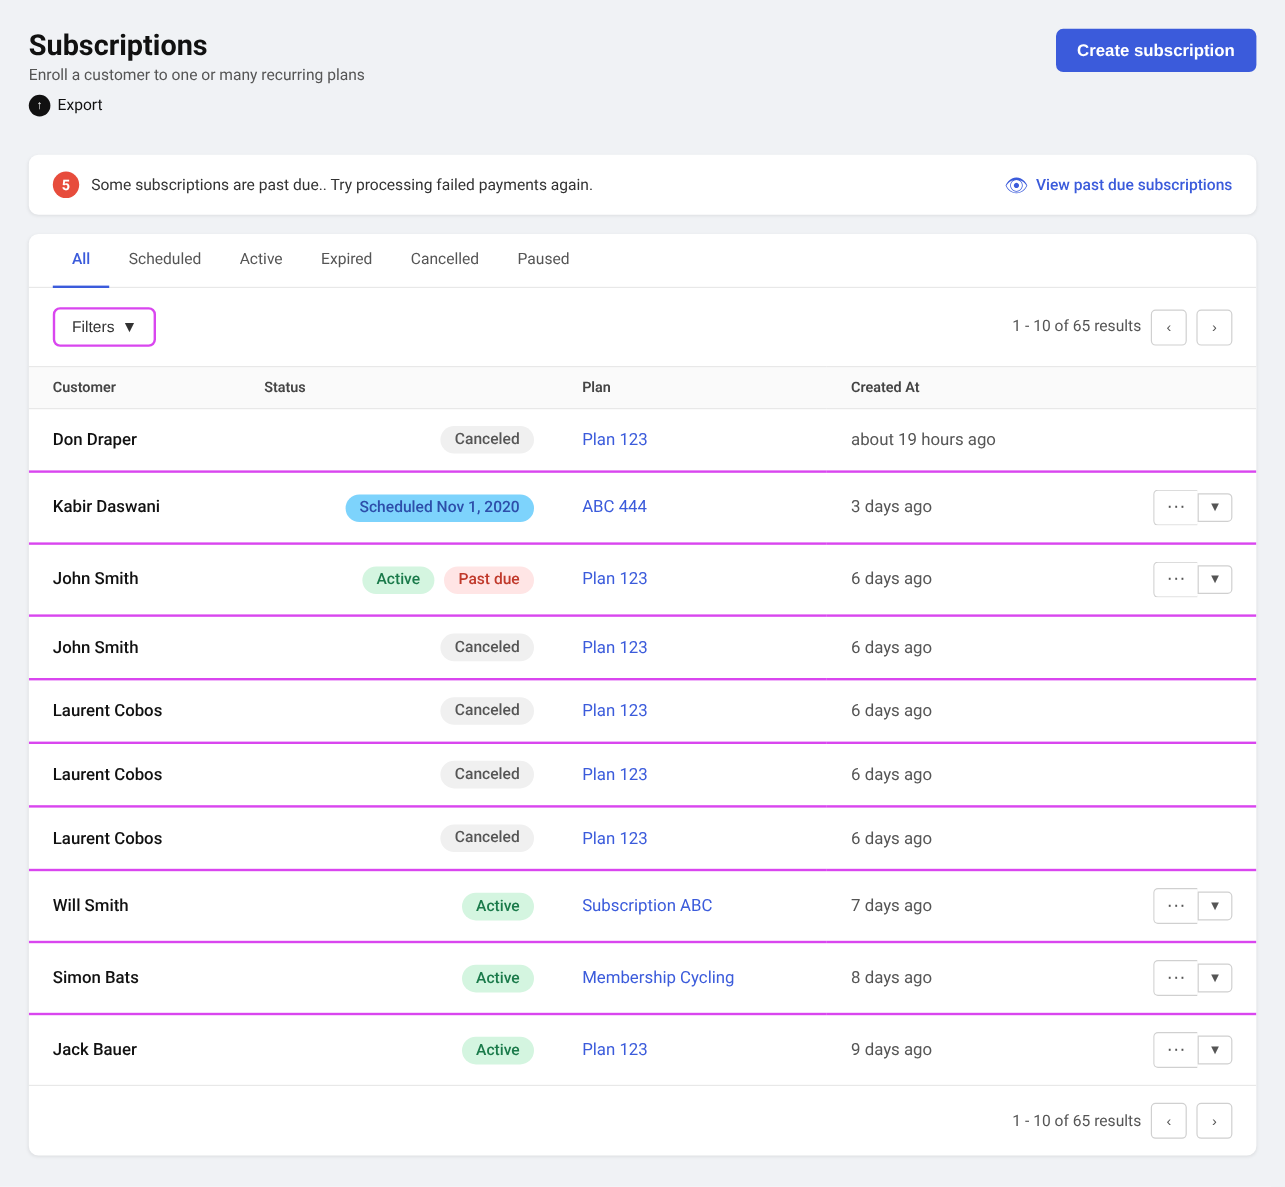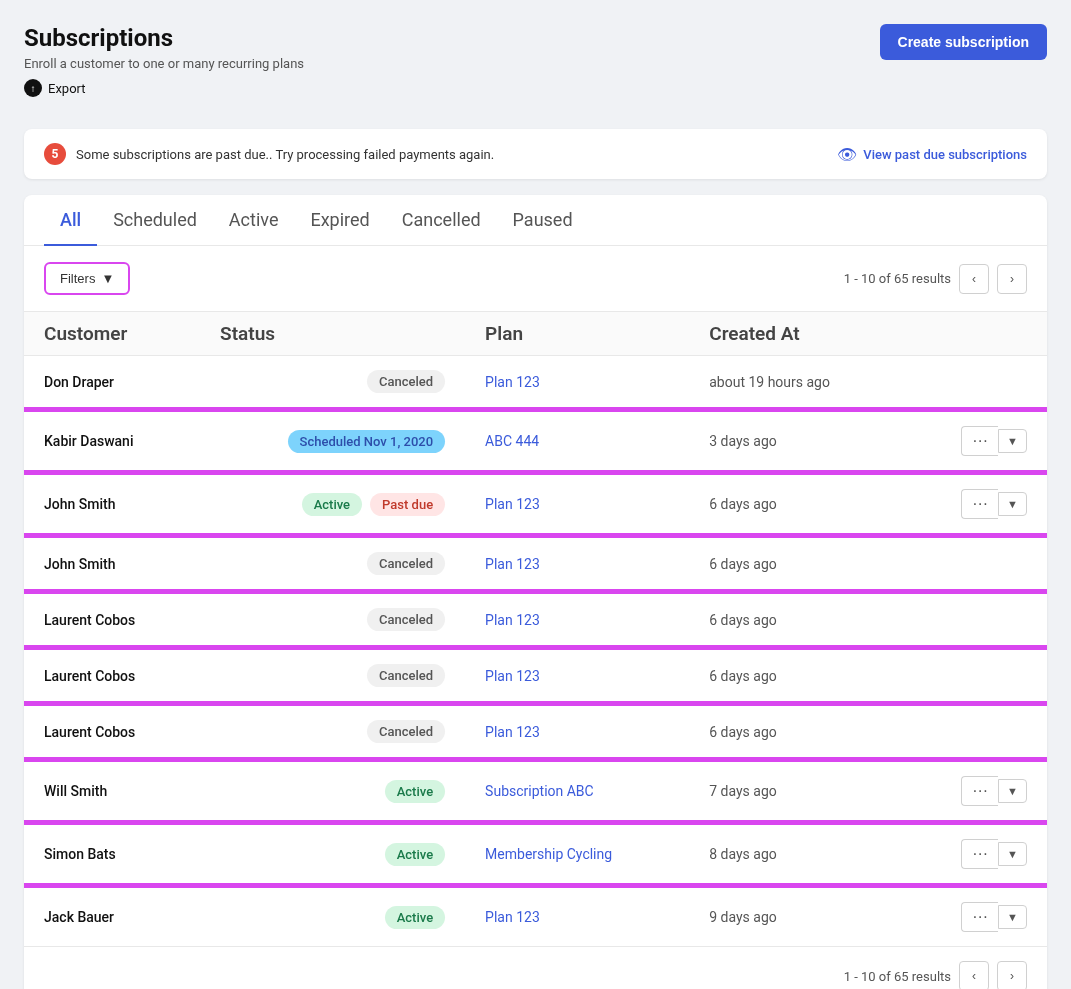--- a/index.html
+++ b/index.html
@@ -110,21 +110,21 @@
       overflow: hidden;
     }
 
     .tabs {
       display: flex;
       border-bottom: 1px solid #e8e8e8;
       padding: 0 20px;
     }
     .tab {
       padding: 14px 16px;
-      font-size: 18px;
+      font-size: 13px;
       color: #555;
       cursor: pointer;
       border-bottom: 2px solid transparent;
       margin-bottom: -1px;
       white-space: nowrap;
     }
     .tab.active {
       color: #3b5bdb;
       border-bottom-color: #3b5bdb;
       font-weight: 500;
@@ -173,30 +173,30 @@
       width: 100%;
       border-collapse: collapse;
     }
     thead tr {
       border-top: 1px solid #e8e8e8;
       border-bottom: 1px solid #e8e8e8;
     }
     th {
       text-align: left;
       padding: 10px 20px;
-      font-size: 19px;
+      font-size: 12px;
       font-weight: 600;
       color: #444;
       background: #fafafa;
     }
     td {
       padding: 14px 20px;
       font-size: 14px;
       color: #222;
-      border-bottom: 5px solid #d946ef;
+      border-bottom: 2px solid #d946ef;
     }
     tr:last-child td { border-bottom: none; }
 
     .customer-name {
       font-weight: 500;
       color: #111;
     }
     .plan-link {
       color: #3b5bdb;
       cursor: pointer;

